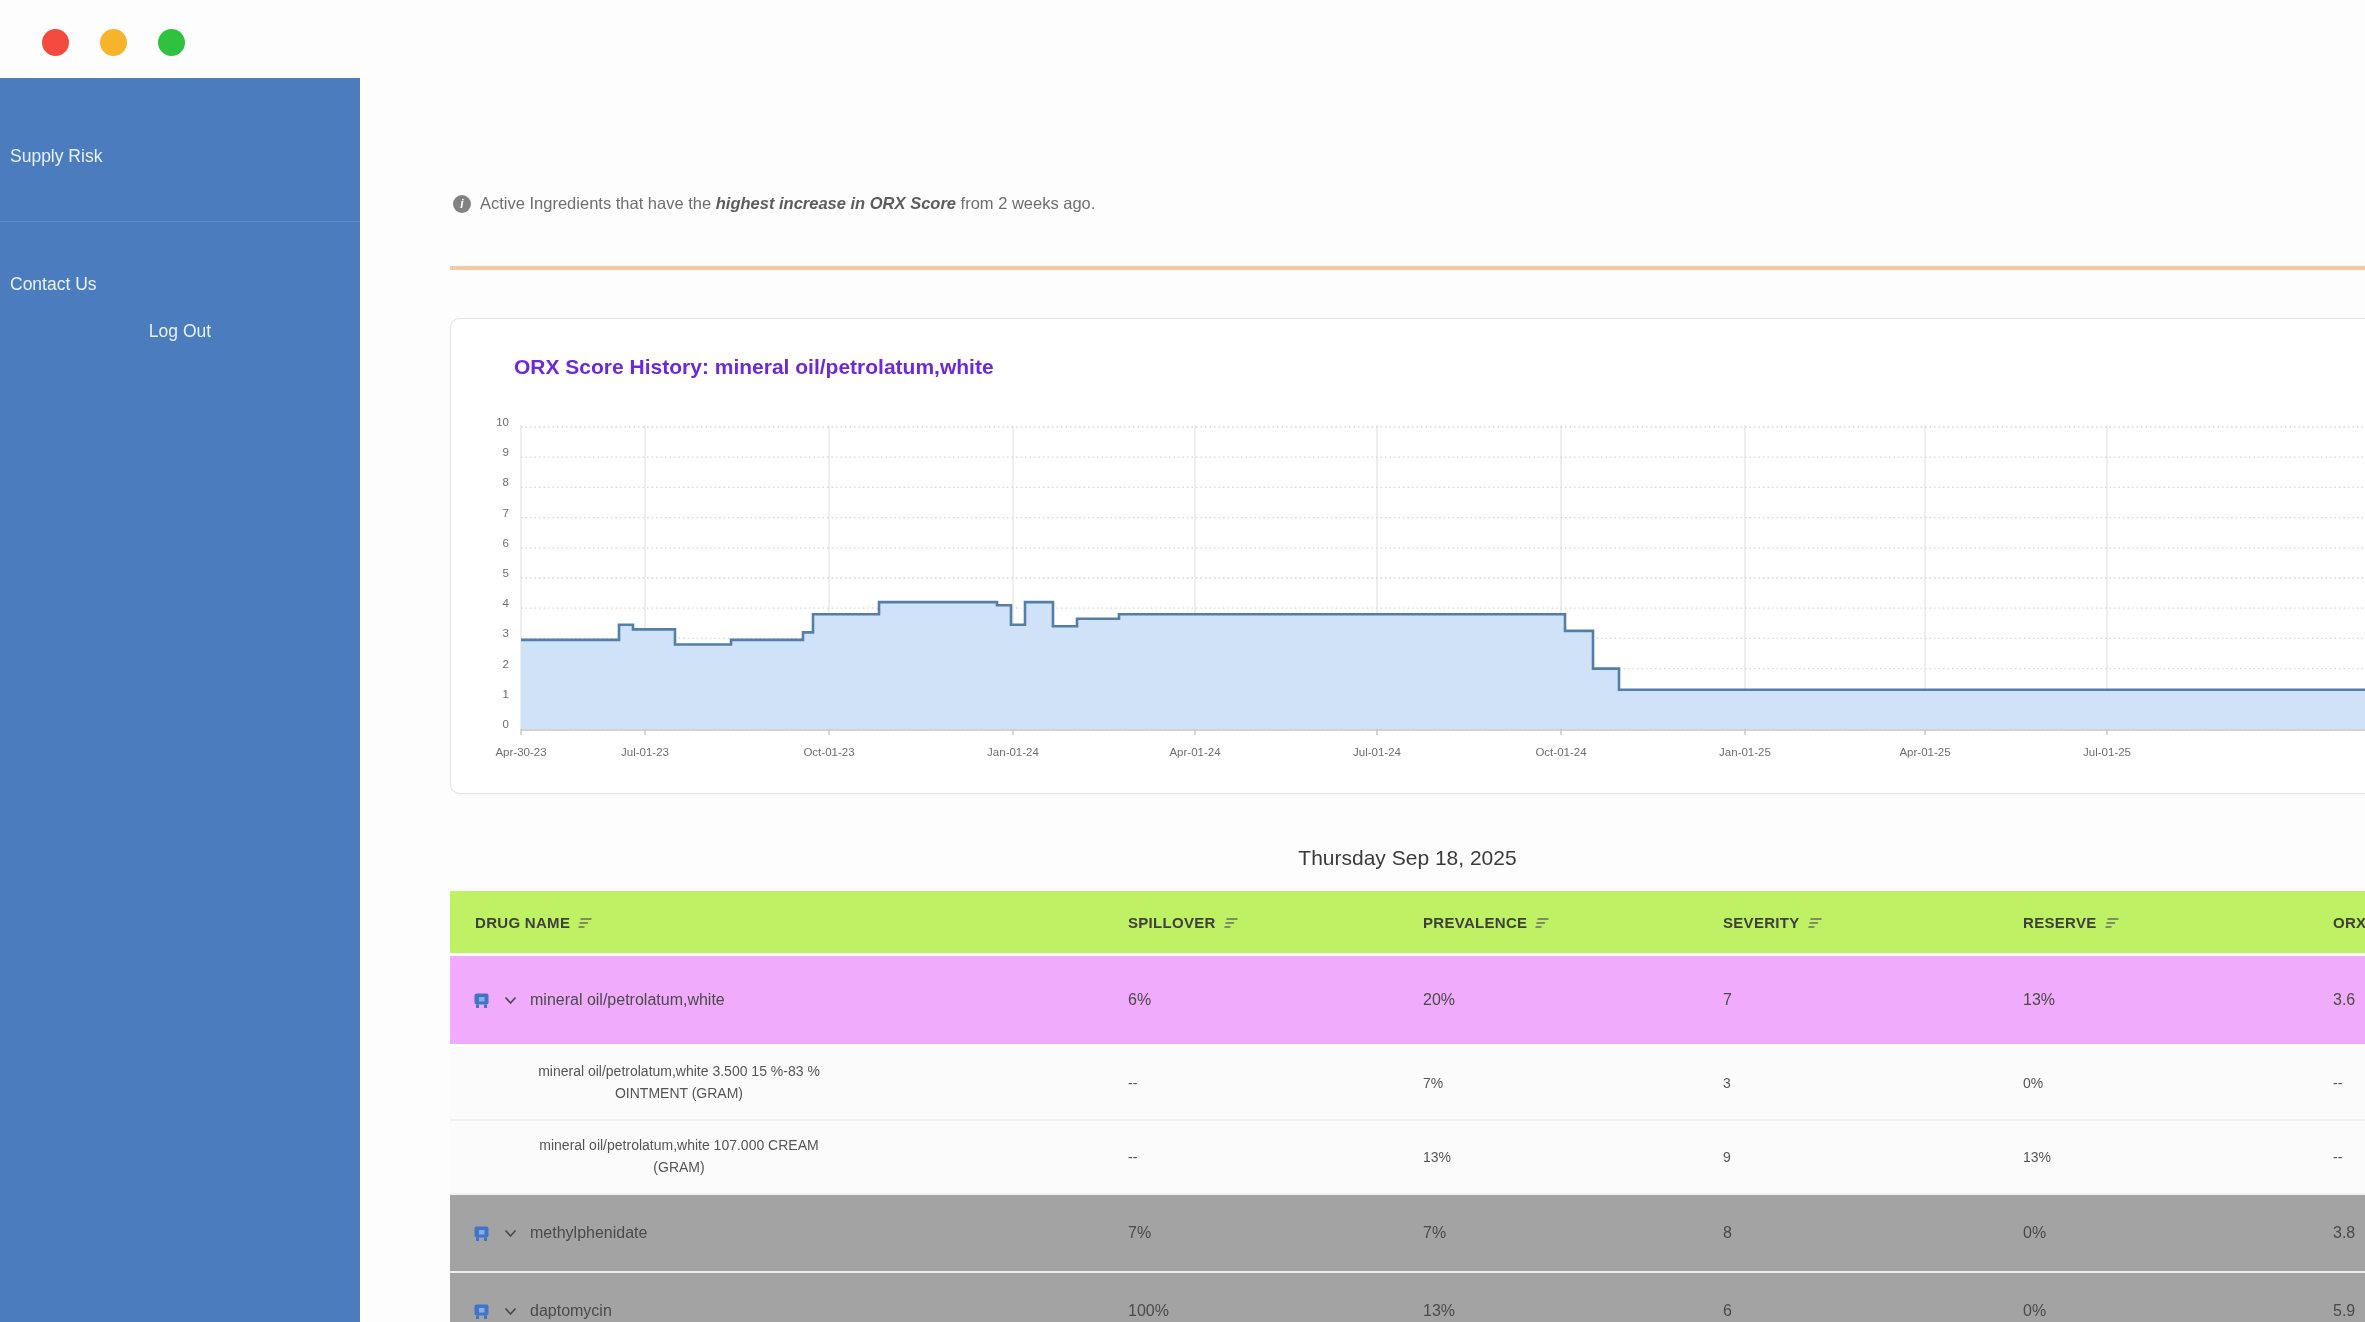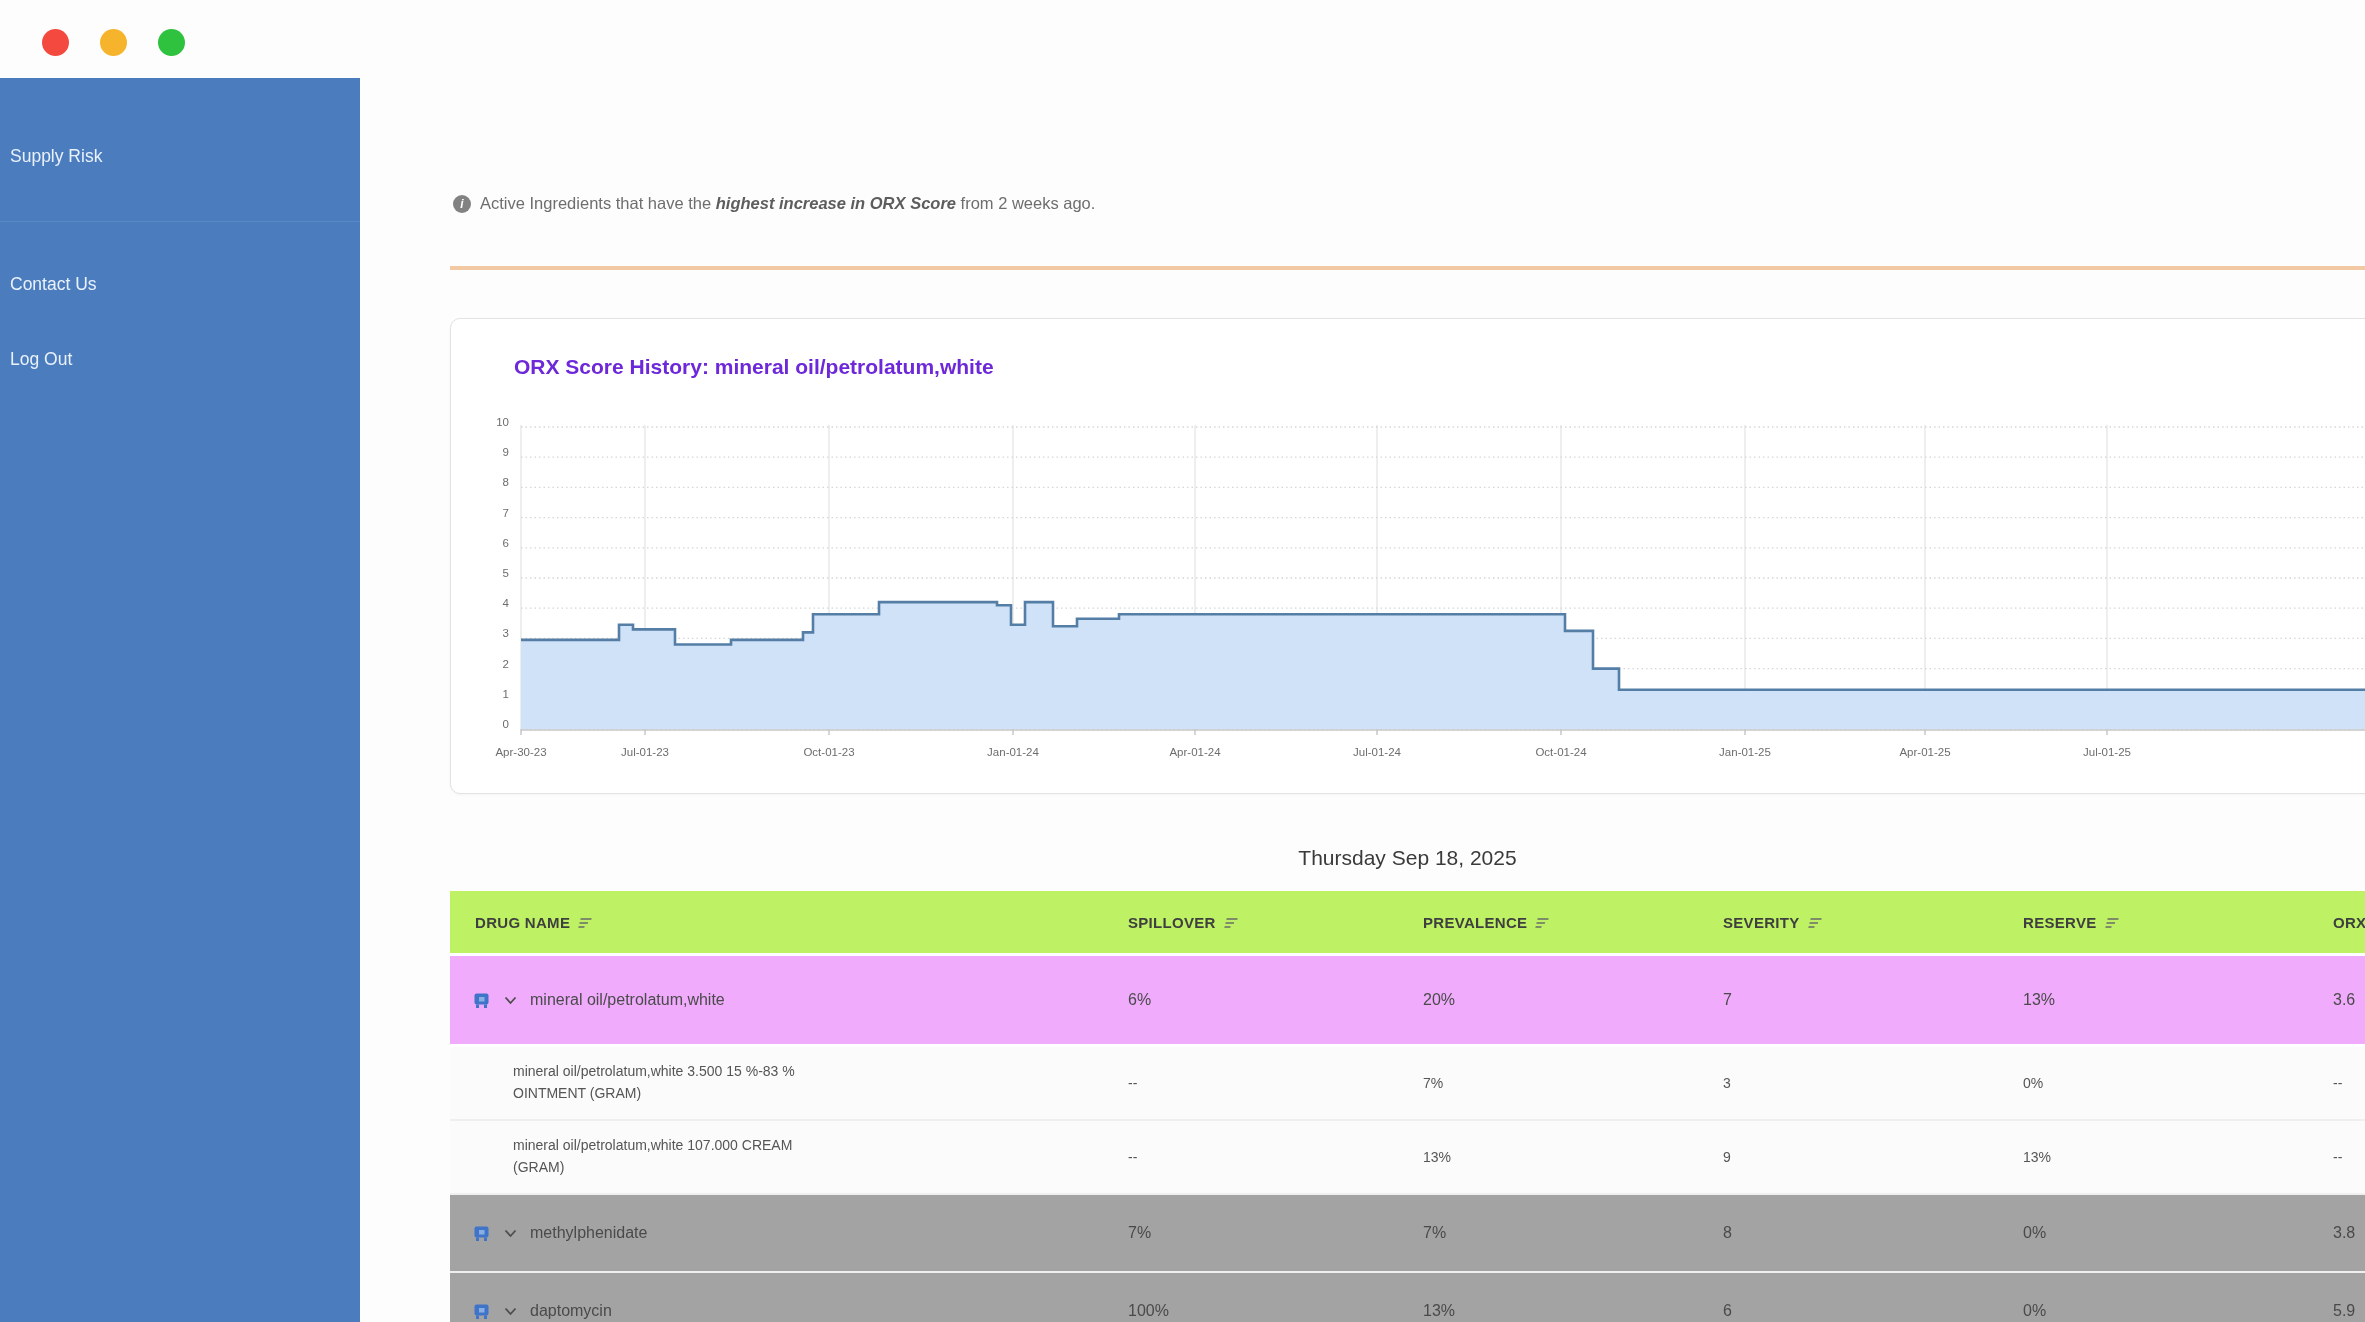--- a/index.html
+++ b/index.html
@@ -14,21 +14,21 @@
   .t-red{left:42px;background:#f4493f;}
   .t-yellow{left:100px;background:#f6b42d;}
   .t-green{left:158px;background:#2ec23f;}
 
   
   .sidebar{position:absolute;top:78px;left:0;width:360px;bottom:0;background:#4a7cbe;}
   .side-item{color:#e9f1fb;font-size:17.5px;padding:6px 10px;cursor:pointer;}
   .side-item.first{margin-top:62px;}
   .side-divider{height:1px;background:#5b89c6;margin-top:48px;}
   .side-item.second{margin-top:46px;}
-  .side-item.third{margin-top:42px;}
+  .side-item.third{margin-top:14px;text-align:center;}
 
   
   .main{position:absolute;left:360px;top:78px;right:0;bottom:0;background:#fdfdfd;overflow:hidden;}
 
   
   .tabbar{position:absolute;left:35px;top:6px;display:flex;gap:58px;width:1130px;
           padding:16px 0 18px 35px;border-bottom:4px solid #c9dcf2;box-sizing:content-box;}
   .tab{font-size:18.5px;color:#9b9b9b;cursor:pointer;position:relative;white-space:nowrap;}
   .tab.active{color:#2e2e2e;font-weight:bold;}
   .tab.active::after{content:"";position:absolute;left:-16px;right:-16px;bottom:-22px;height:5px;background:#2b2b2b;}
@@ -57,21 +57,21 @@
   .drug-table col.c3{width:300px;} .drug-table col.c4{width:300px;}
   .drug-table col.c5{width:310px;} .drug-table col.c6{width:200px;}
   .drug-table th{background:#bef264;height:62px;text-align:left;font-size:15px;color:#3f3f3f;
                  letter-spacing:.3px;font-weight:bold;padding:0 0 0 6px;border-bottom:3px solid #fff;cursor:pointer;}
   .drug-table th .sort{margin-left:7px;vertical-align:-1px;}
   .drug-table td{font-size:16px;color:#4a4a4a;padding:0 0 0 6px;border-bottom:2px solid #efefef;background:#a3a3a3;}
   tr.parent td{height:76px;}
   tr.highlight td{background:#f0abfc;height:88px;border-bottom:3px solid #fff;}
   tr.child td{background:#fbfbfb;height:72px;font-size:14px;color:#555;}
   .name-cell{display:flex;align-items:center;gap:13px;padding-left:16px;}
-  .child-name{padding-left:57px;max-width:332px;line-height:1.55;}
+  .child-name{padding-left:57px;max-width:332px;line-height:1.55;text-align:center;}
   .pin-btn,.chev-btn{display:inline-flex;align-items:center;cursor:pointer;}
   .cell-dim{color:#5a5a5a;}
 </style>
 </head>
 <body>
 
 <div class="stage">
 
   <div class="topbar">
     <div class="traffic t-red"></div>

